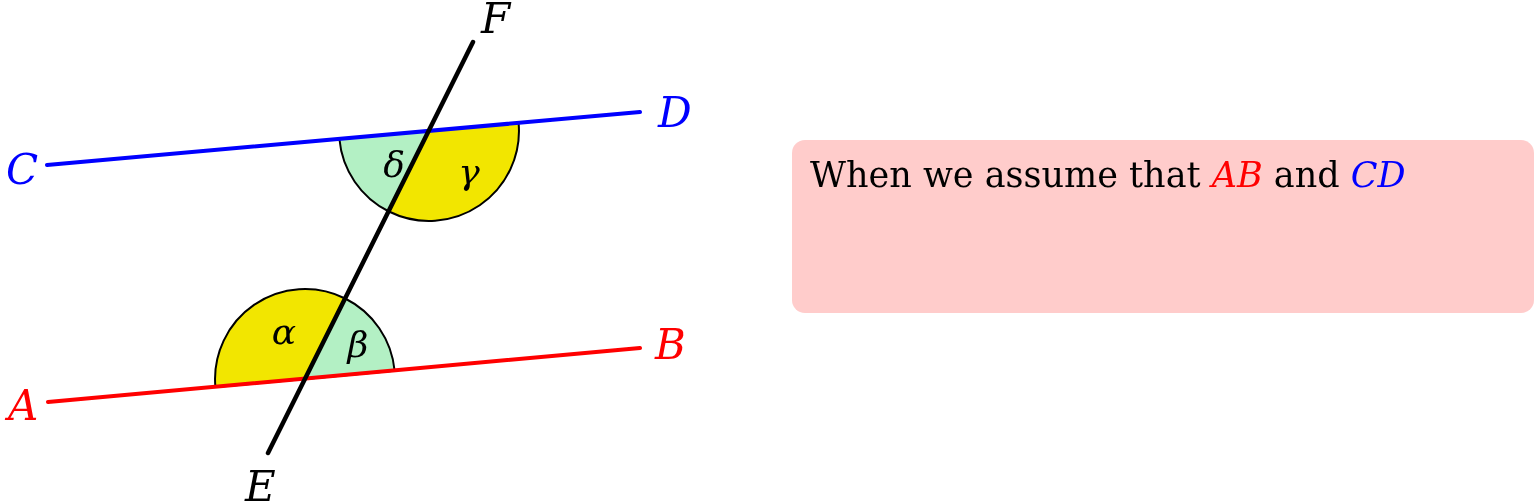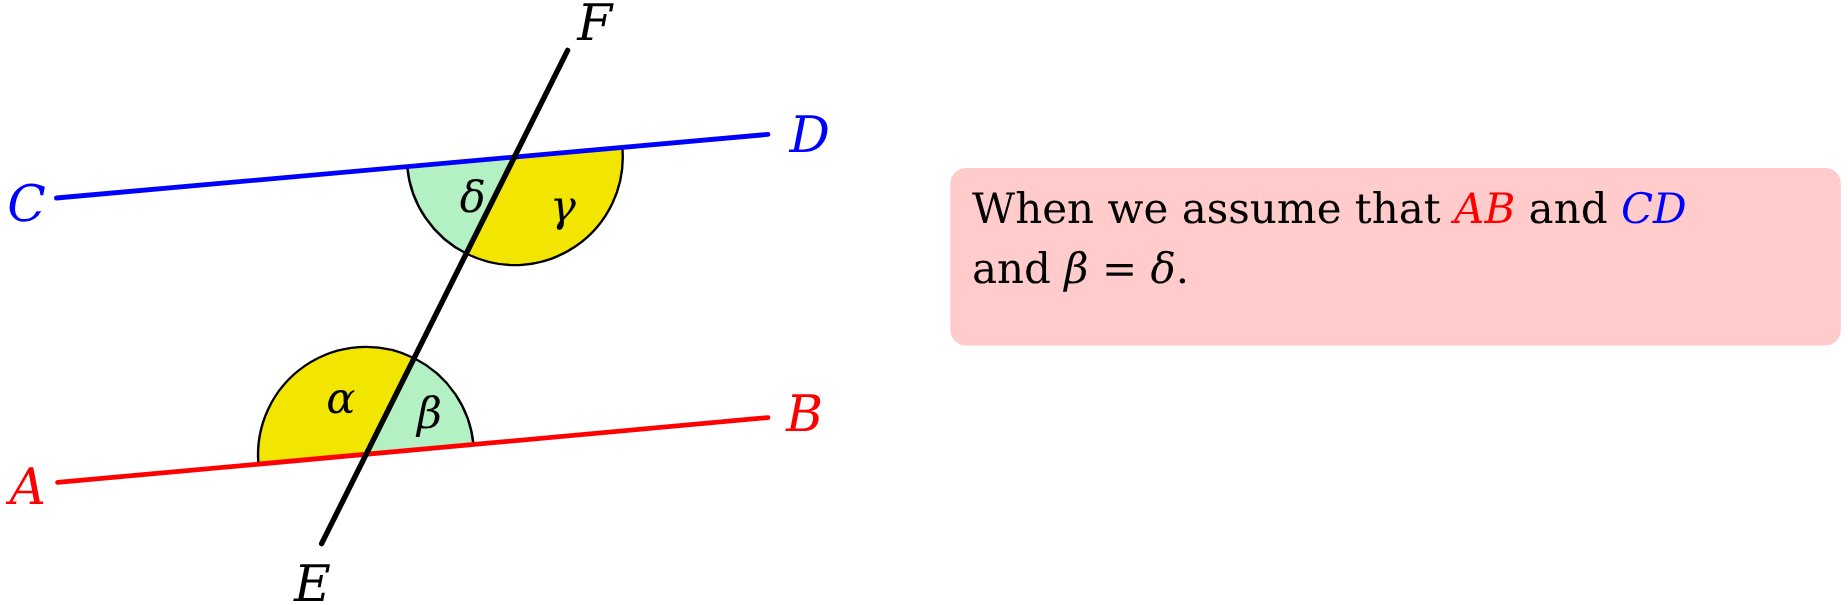--- a/index.html
+++ b/index.html
@@ -32,21 +32,21 @@
     font-style: italic;
     font-size: 36px;
     fill: #000000;
     text-anchor: middle;
   }
   #note-box {
     position: absolute;
     left: 792px;
     top: 140px;
     width: 742px;
-    height: 148px;
+    height: 173px;
     box-sizing: border-box;
     border-radius: 13px;
     padding: 10px 18px 12px 18px;
     font-size: 35px;
     line-height: 50px;
     color: #000000;
     white-space: nowrap;
   }
   .math { font-style: italic; }
   .c-red  { color: #ff0000; }
@@ -79,18 +79,15 @@
     <text class="angle-label" x="284" y="344">α</text>
     <text class="angle-label" x="358" y="357">β</text>
     <text class="angle-label" x="394" y="177">δ</text>
     <text class="angle-label" x="469" y="184">γ</text>
   </svg>
 
   <div id="note-box" style="background: rgb(255, 204, 203);">
     <div>
       <span>When we assume that </span><span class="math c-red">AB</span><span> and </span><span class="math c-blue">CD</span>
     </div>
-    <div>
-      <span>and </span><span class="math">β</span><span> = </span><span class="math">δ</span><span>.</span>
-    </div>
   </div>
 
 </div>
 
 </body></html>

